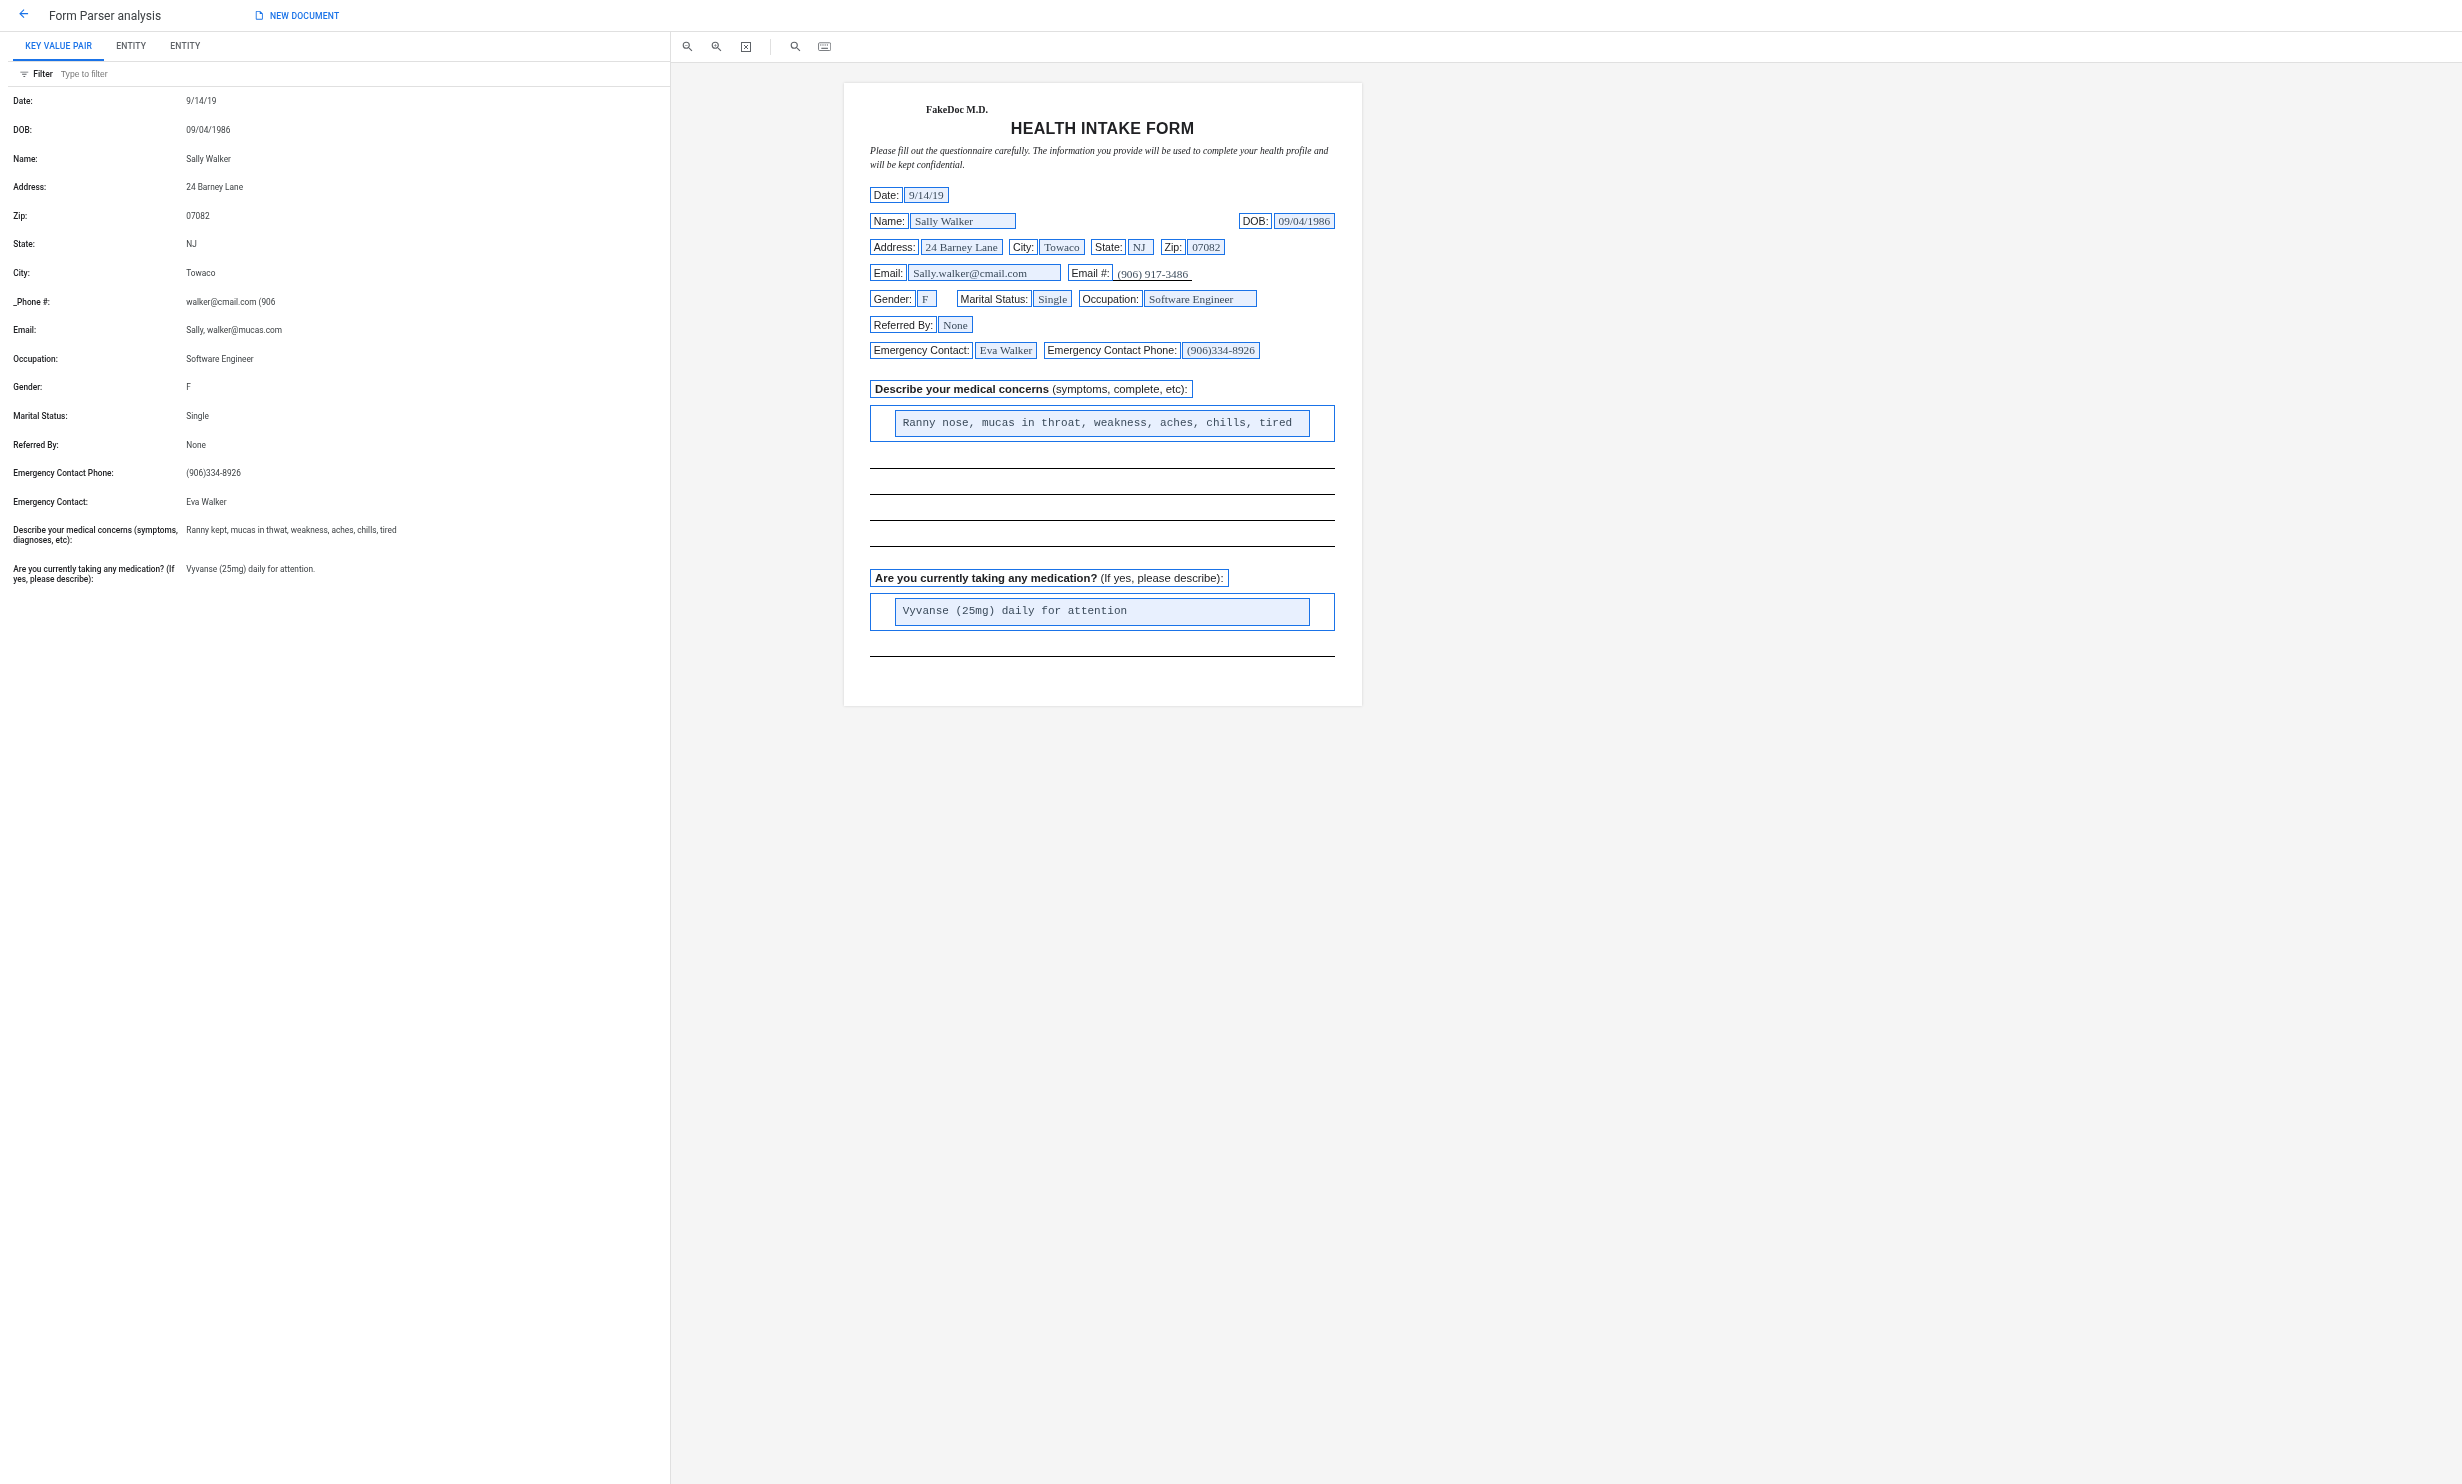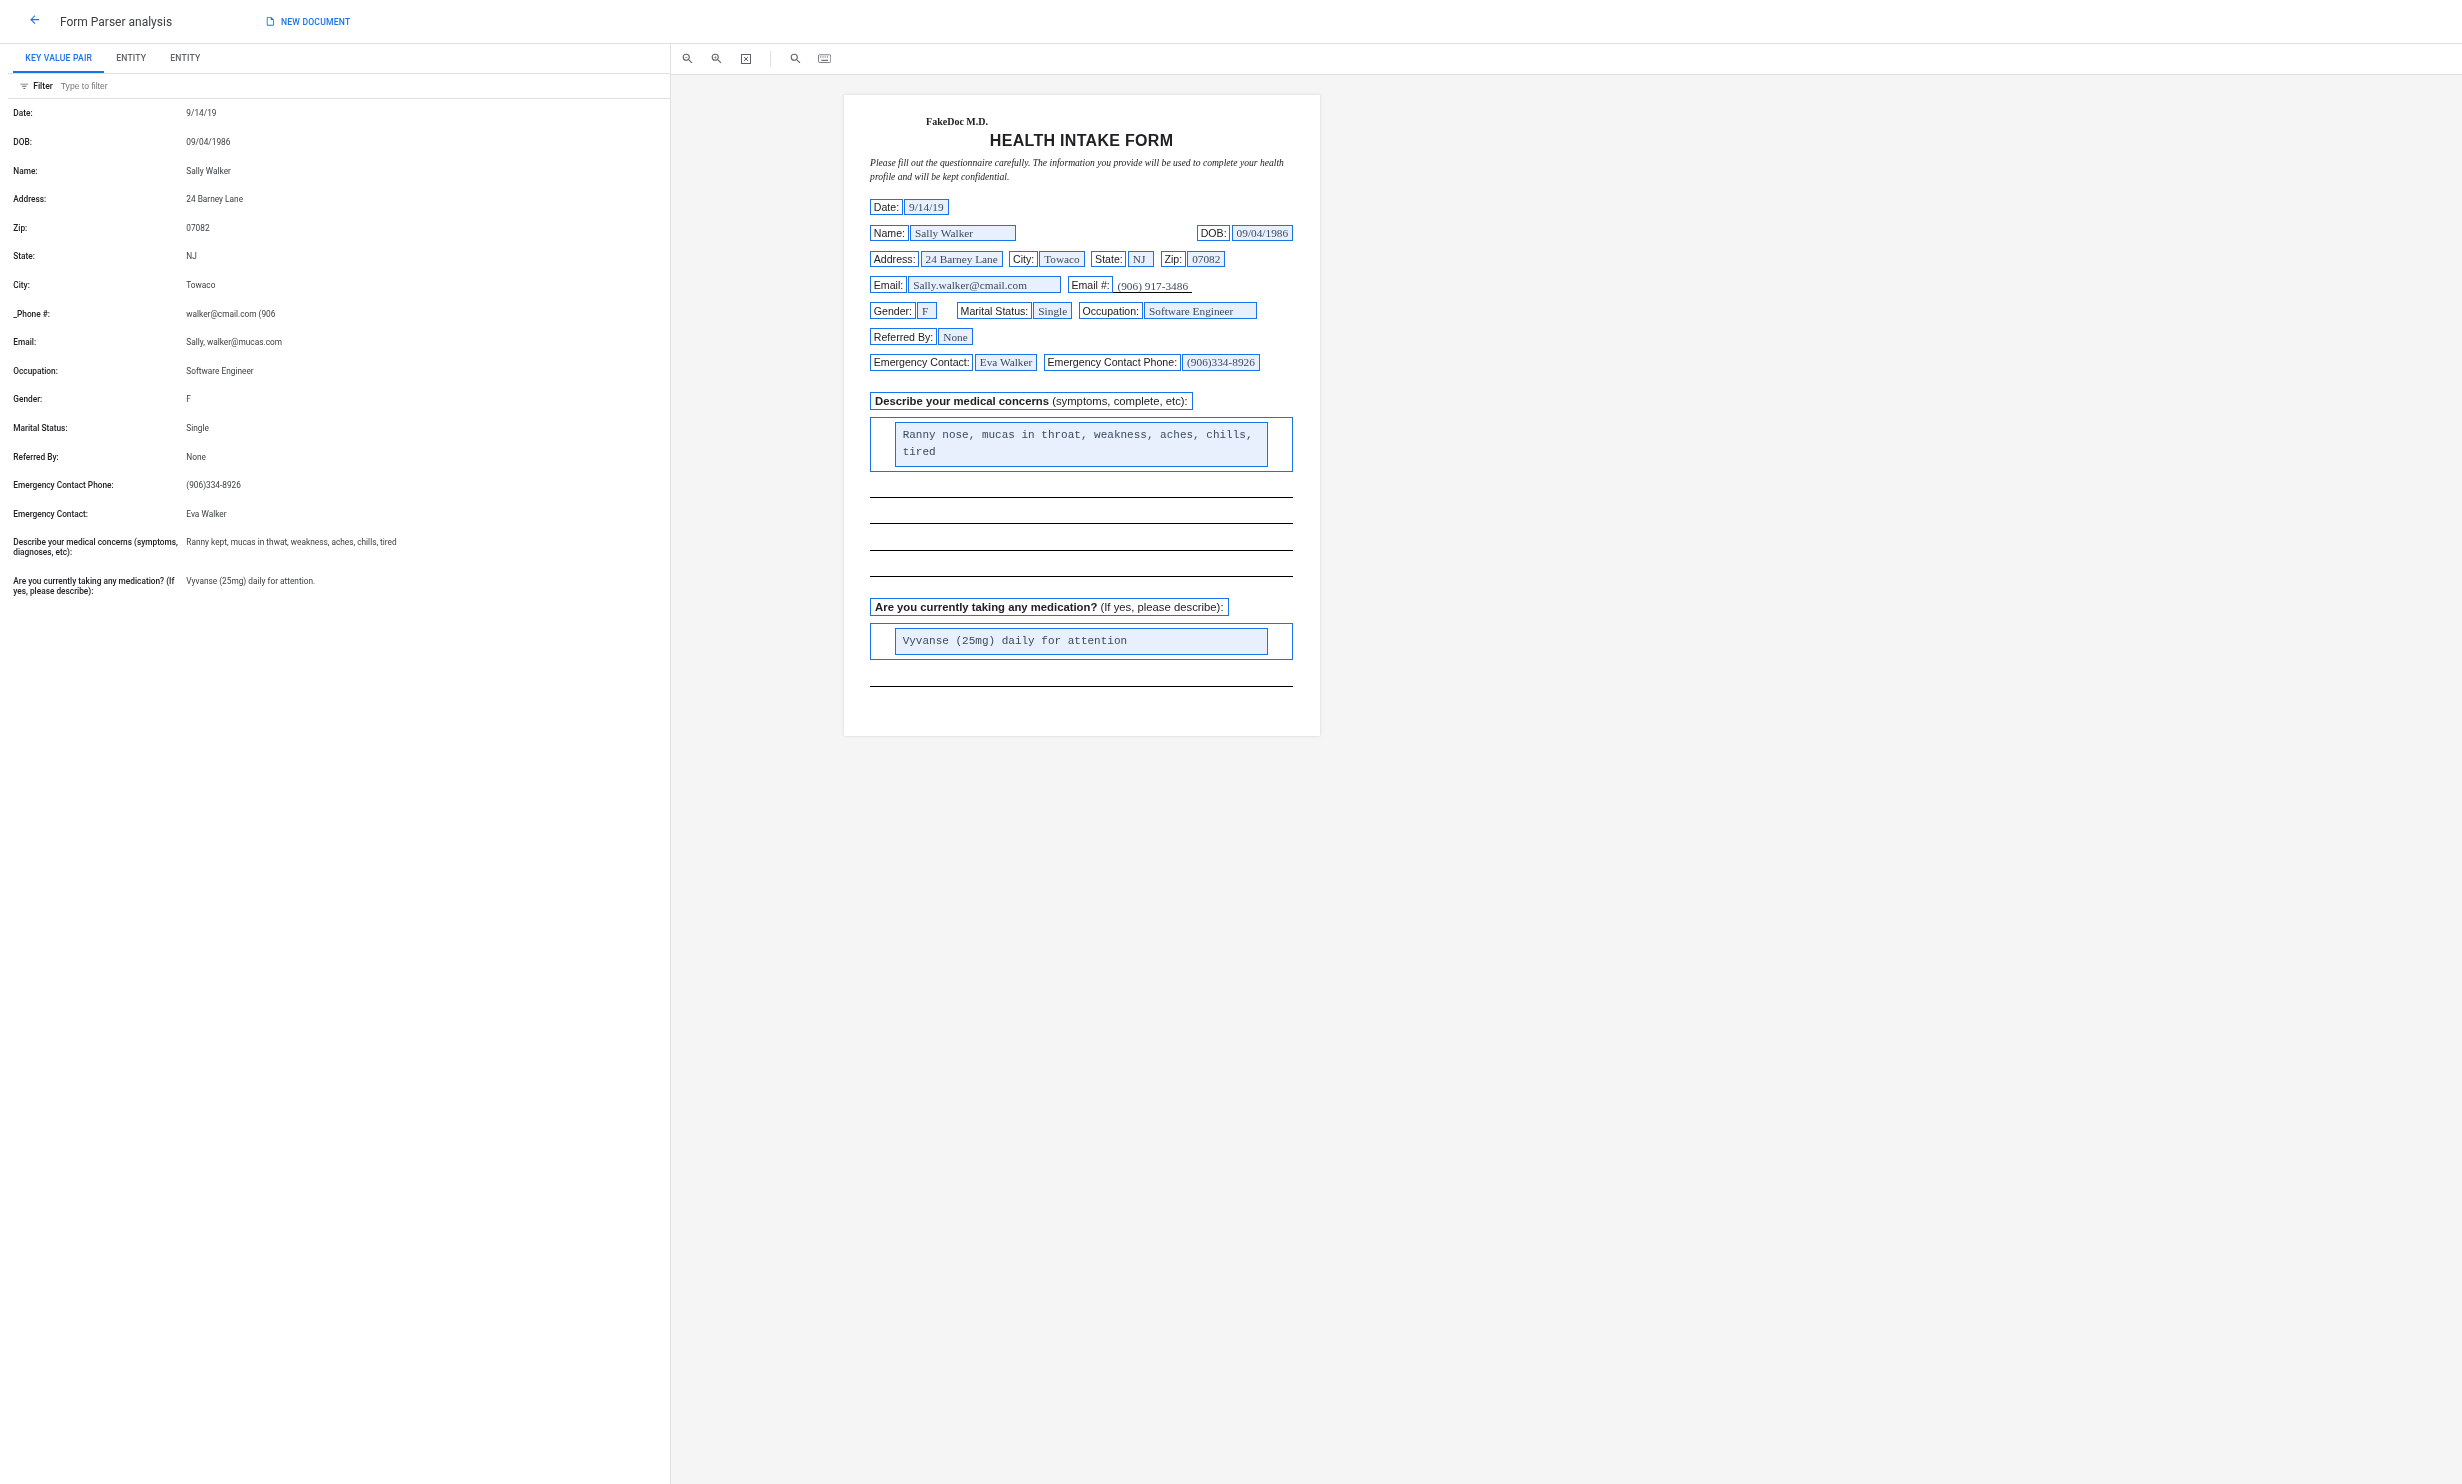--- a/index.html
+++ b/index.html
@@ -1,19 +1,19 @@
 <!DOCTYPE html>
 <html style="font-size:10.6px"><head>
 <meta charset="utf-8">
 <style>
   * { box-sizing: border-box; margin: 0; padding: 0; }
   body { font-family: 'Google Sans', Roboto, Arial, sans-serif; font-size: 8.6px; color: #202124; background: #fff; }
   
   .header {
-    display: flex; align-items: center; height: 44px; padding: 0 28px;
+    display: flex; align-items: center; height: 32px; padding: 0 17px;
     border-bottom: 0.7px solid #e0e0e0;
   }
   .back-arrow { color: #1a73e8; font-size: 13.3px; margin-right: 18.6px; cursor: pointer; }
   .header-title { font-size: 12px; font-weight: 400; color: #3c4043; flex: 0 0 auto; margin-right: 93px; }
   .new-doc { display: flex; align-items: center; color: #1a73e8; font-size: 8.6px; font-weight: 500; cursor: pointer; letter-spacing: 0.2px; }
   .new-doc svg { margin-right: 5.3px; }
 
   .main { display: flex; height: calc(100vh - 32px); margin-left: 8px; }
   
   .left-panel { width: 27%; min-width: 252px; border-right: 0.7px solid #e0e0e0; display: flex; flex-direction: column; }
@@ -31,21 +31,21 @@
   .kv-row { display: flex; padding: 9.3px 6.6px 9.3px 5.3px; font-size: 8.3px; }
   .kv-key { width: 173px; padding-right: 6.6px; font-weight: 500; color: #202124; }
   .kv-val { flex: 1; color: #3c4043; }
 
   .right-panel { flex: 1; background: #f5f5f5; display: flex; flex-direction: column; }
   .toolbar { height: 30.5px; background: #fff; border-bottom: 0.7px solid #e0e0e0; display: flex; align-items: center; padding: 0 9.3px; gap: 14.6px; }
   .toolbar .divider { width: 0.7px; height: 16px; background: #e0e0e0; margin: 0 2.7px; }
   .tool-btn { width: 14.6px; height: 14.6px; display:flex; align-items:center; justify-content:center; color:#5f6368; cursor:pointer; }
 
   .viewer { flex: 1; overflow: auto; padding: 20px 0 0 173px; }
-  .page { width: 476px; background: #fff; box-shadow: 0 0 2.7px rgba(0,0,0,0.15); padding: 21px 26.5px 40px 26.5px; font-family: Georgia, 'Times New Roman', serif; }
+  .page { width: 518px; background: #fff; box-shadow: 0 0 2.7px rgba(0,0,0,0.15); padding: 21px 26.5px 40px 26.5px; font-family: Georgia, 'Times New Roman', serif; }
 
   .page .provider { font-size: 10px; font-weight: 700; margin-left: 56px; margin-bottom: 5.3px; }
   .page h1 { text-align: center; font-size: 16px; font-weight: 700; font-family: Arial, sans-serif; margin-bottom: 6.6px; letter-spacing: 0.3px; }
   .page .instructions { font-style: italic; font-size: 9.6px; line-height: 1.45; margin: 0 0 14.6px 0; }
 
   .form-line { display: flex; align-items: flex-end; margin-bottom: 9.3px; gap: 6.6px; flex-wrap: wrap; }
   .field { display: flex; align-items: flex-end; }
   .field-label { font-family: Arial, sans-serif; font-size: 10.6px; border: 1.3px solid #1a73e8; padding: 1.3px 2.7px; margin-right: 1.3px; white-space: nowrap; }
   .field-value { border: 1.3px solid #1a73e8; background: rgba(66,133,244,0.12); font-family: 'Comic Sans MS','Segoe Script',cursive; font-size: 11.3px; color: #3a4a5a; padding: 1.3px 4px; min-width: 26.5px; display:inline-block; }
   .plain-label { font-family: Arial, sans-serif; font-size: 10.6px; border: 1.3px solid #1a73e8; padding: 1.3px 2.7px; white-space: nowrap; }

